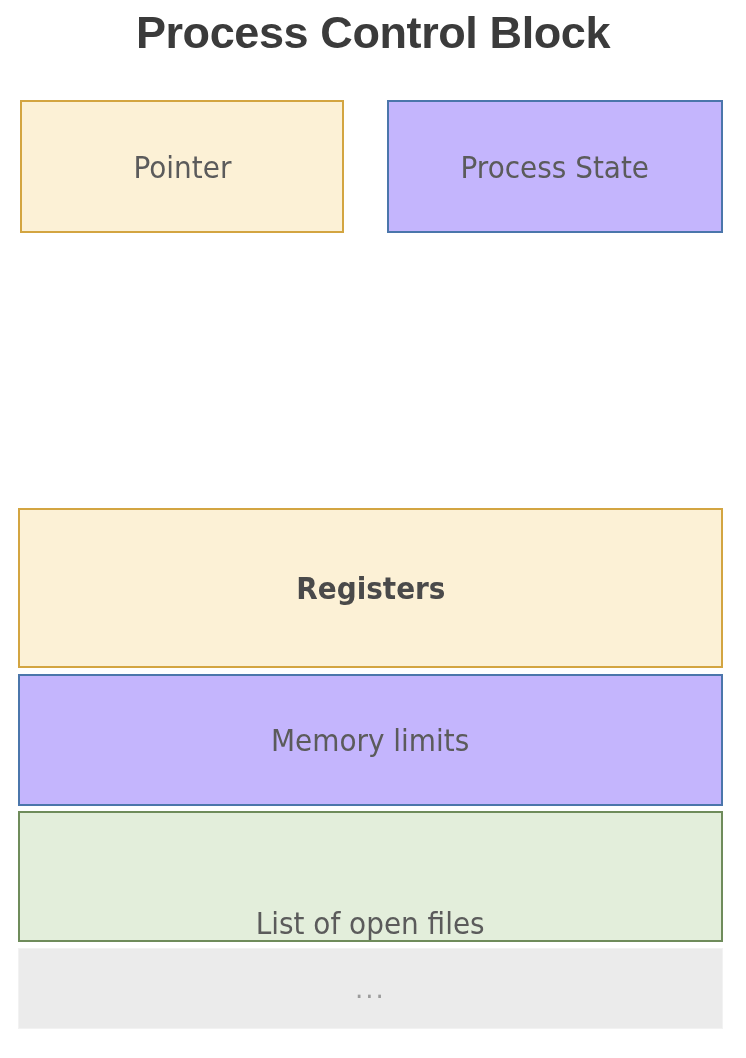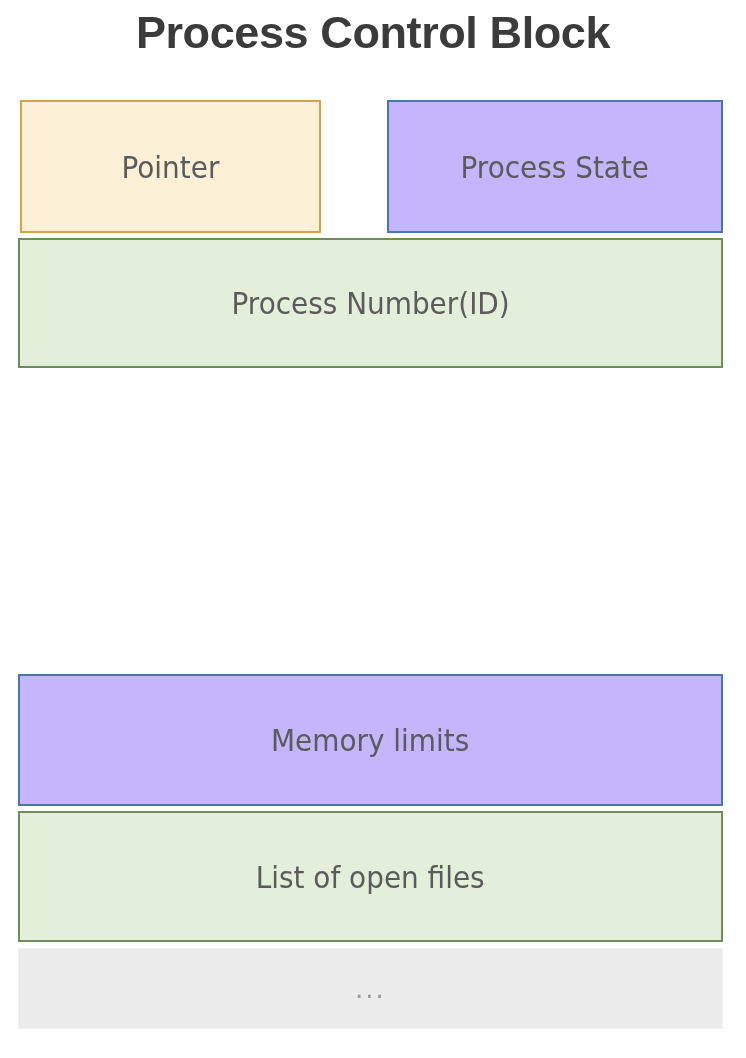--- a/index.html
+++ b/index.html
@@ -85,49 +85,49 @@
     color: #4a4a4a;
   }
   .field-label.ellipsis {
     font-size: 26px;
     color: #9b9b9b;
     letter-spacing: 2px;
     transform: scaleX(1);
   }
 
   
-  #box-pointer        { left: 20px;  top: 100px; width: 301px; height: 133px; }
+  #box-pointer        { left: 20px;  top: 100px; width: 324px; height: 133px; }
   #box-process-state  { left: 387px; top: 100px; width: 336px; height: 133px; }
   #box-process-number { left: 18px;  top: 238px; width: 705px; height: 130px; }
   #box-program-counter{ left: 18px;  top: 373px; width: 705px; height: 131px; }
   #box-registers      { left: 18px;  top: 508px; width: 705px; height: 160px; }
   #box-memory-limits  { left: 18px;  top: 674px; width: 705px; height: 132px; }
-  #box-open-files     { left: 18px;  top: 811px; width: 705px; height: 131px; }
+  #box-open-files     { left: 18px;  top: 811px; width: 705px; height: 131px; align-items: flex-end; }
   #box-more           { left: 18px;  top: 948px; width: 705px; height: 81px; }
 </style>
 </head>
 <body>
 
 <div id="diagram">
 
   <div class="pcb-title">Process Control Block</div>
 
   <div class="field theme-yellow" id="box-pointer">
     <span class="field-label">Pointer</span>
   </div>
 
   <div class="field theme-blue" id="box-process-state">
     <span class="field-label">Process State</span>
   </div>
 
-  <div class="field theme-green" id="box-process-number">
-    <span class="field-label">Process Number(ID)</span>
-  </div>
 
 
+  <div class="field theme-yellow" id="box-registers">
+    <span class="field-label strong">Registers</span>
+  </div>
 
   <div class="field theme-blue" id="box-memory-limits">
     <span class="field-label">Memory limits</span>
   </div>
 
   <div class="field theme-green" id="box-open-files">
     <span class="field-label">List of open files</span>
   </div>
 
   <div class="field theme-gray" id="box-more">

